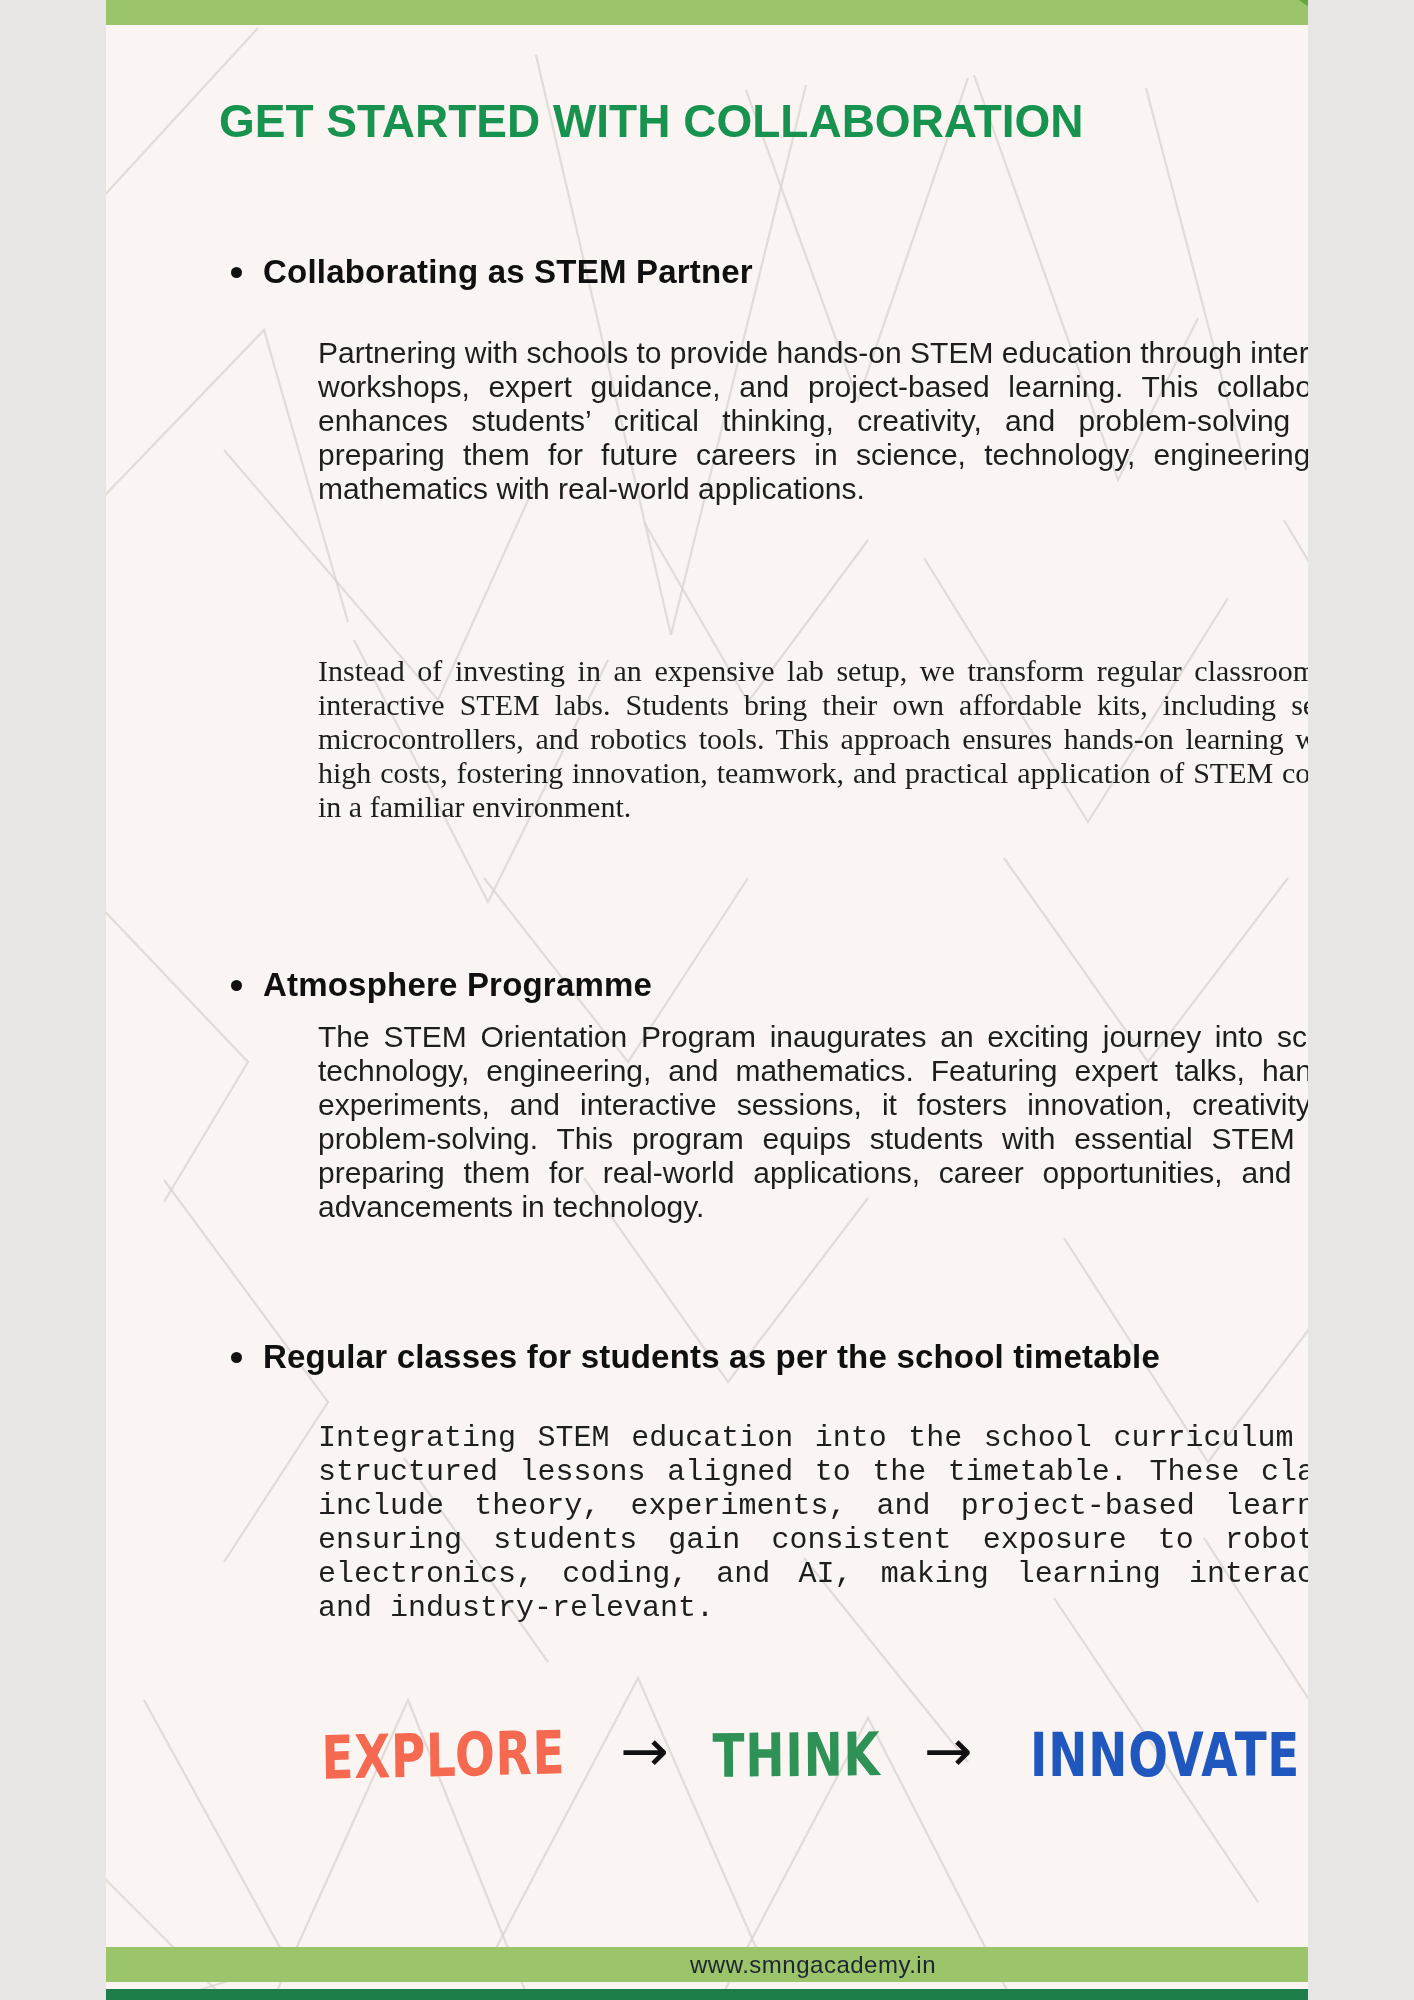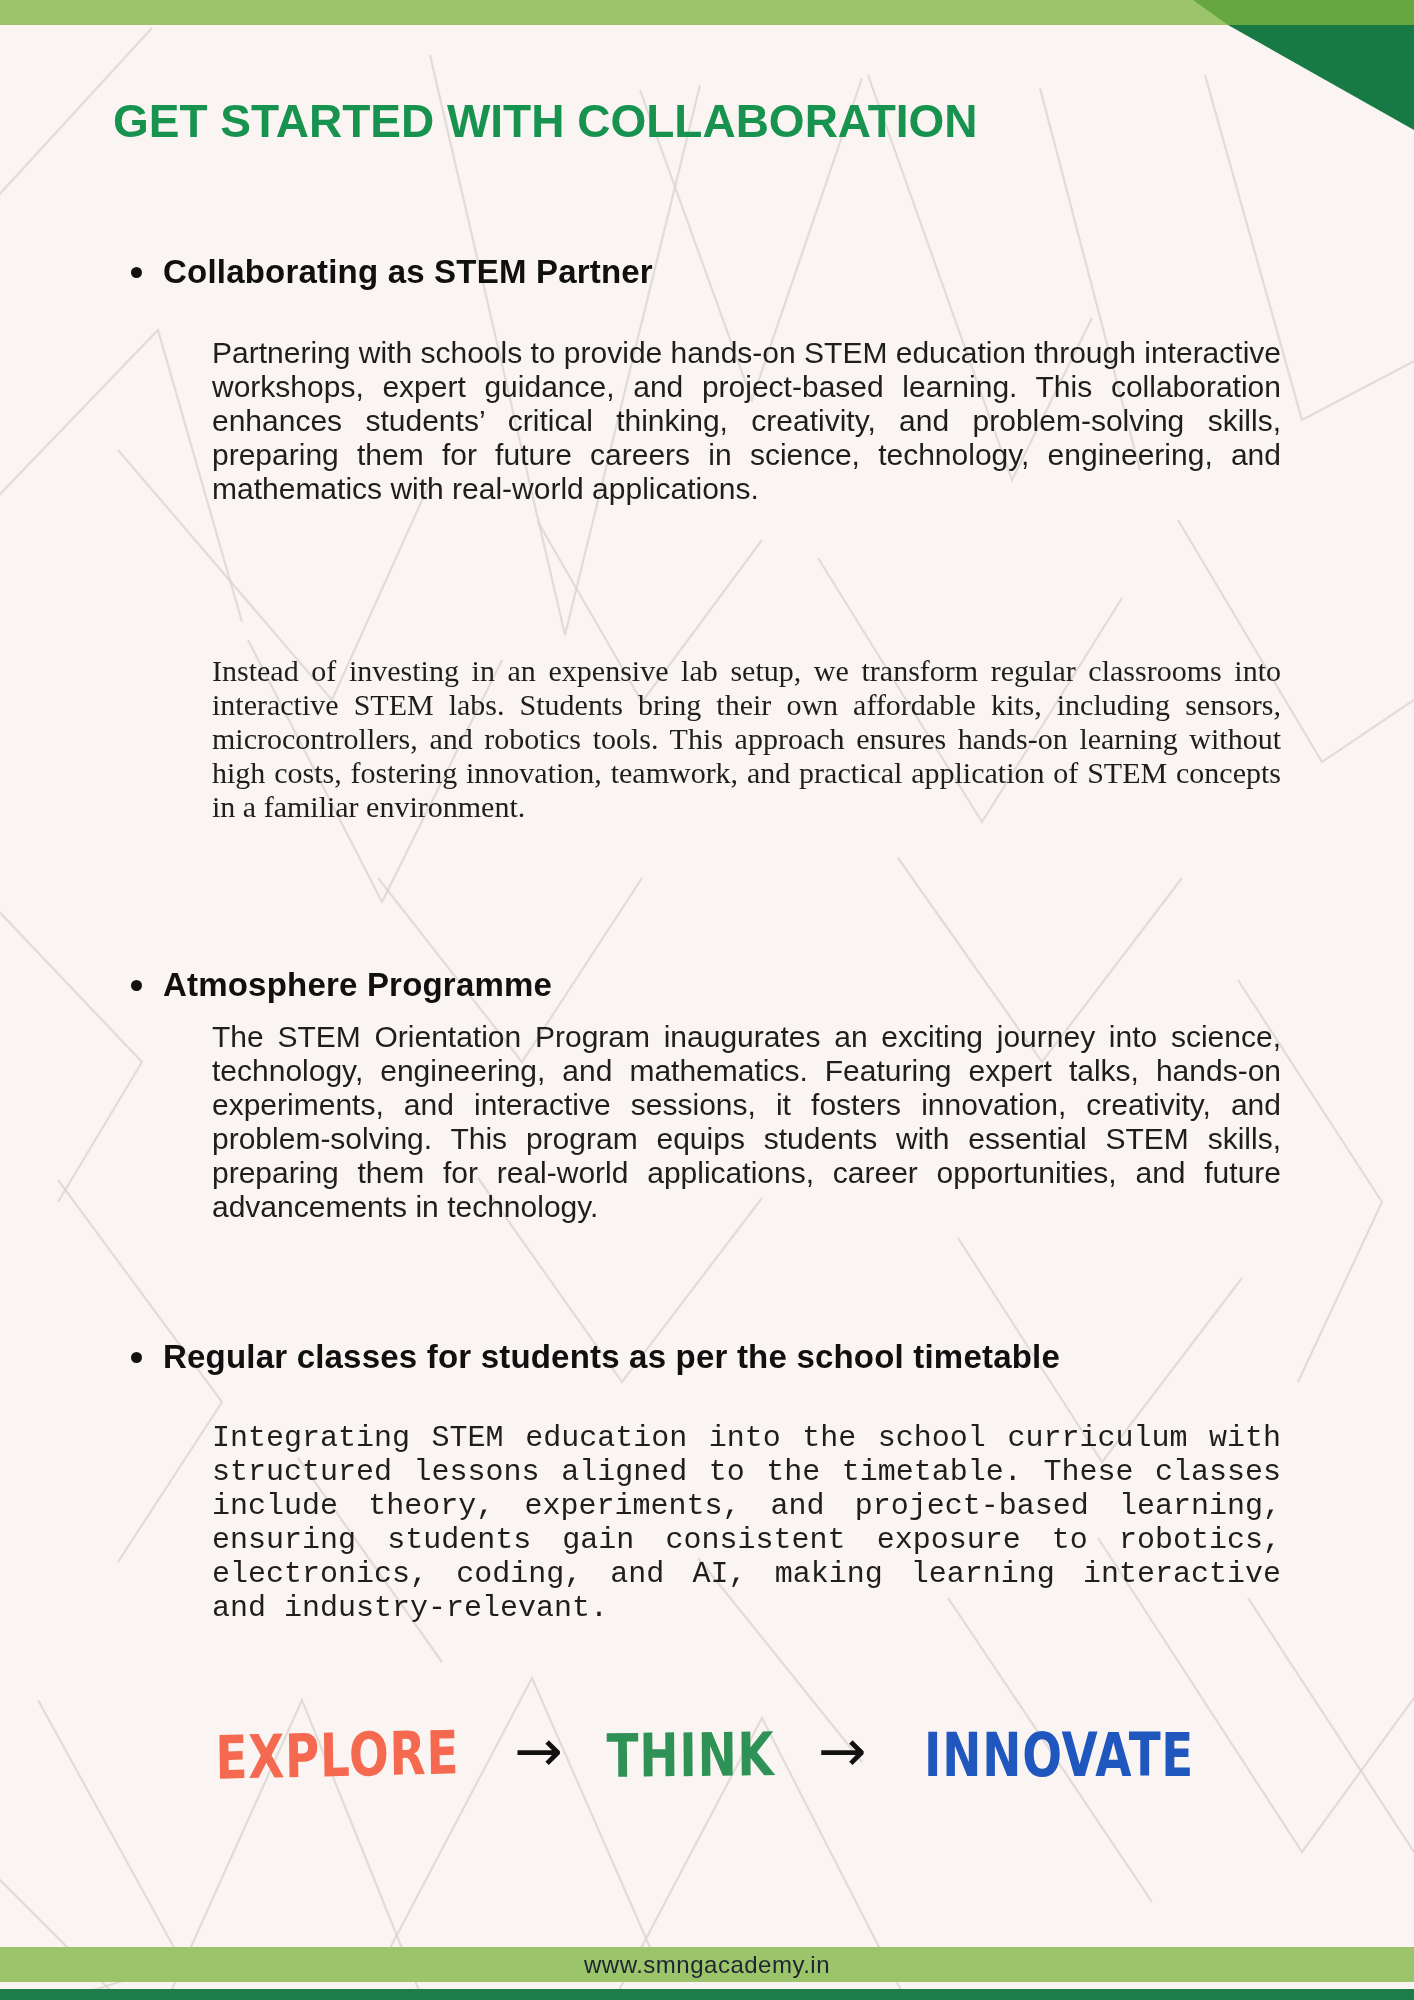--- a/index.html
+++ b/index.html
@@ -1,19 +1,19 @@
 <!DOCTYPE html>
 <html><head>
 <meta charset="utf-8">
 <style>
   * { margin: 0; padding: 0; box-sizing: border-box; }
   html, body { background: #e8e6e4; }
   .page {
     position: relative;
-    width: 1414px;
+    width: 1202px;
     height: 2000px;
     margin: 0 auto;
     background: #FAF5F2;
     overflow: hidden;
     font-family: "Liberation Sans", "DejaVu Sans", sans-serif;
   }
   
   .bg-pattern {
     position: absolute;
     top: 0; left: 0;
@@ -41,21 +41,21 @@
     z-index: 4;
     font-size: 46px;
     font-weight: 800;
     letter-spacing: 0px;
     color: #18934F;
     white-space: nowrap;
   }
   
   .section-head {
     position: absolute;
-    left: 131px;
+    left: 125px;
     z-index: 4;
     display: flex;
     align-items: center;
     gap: 21px;
   }
   .bullet-dot {
     width: 11px; height: 11px;
     border-radius: 50%;
     background: #111111;
     flex: 0 0 auto;

